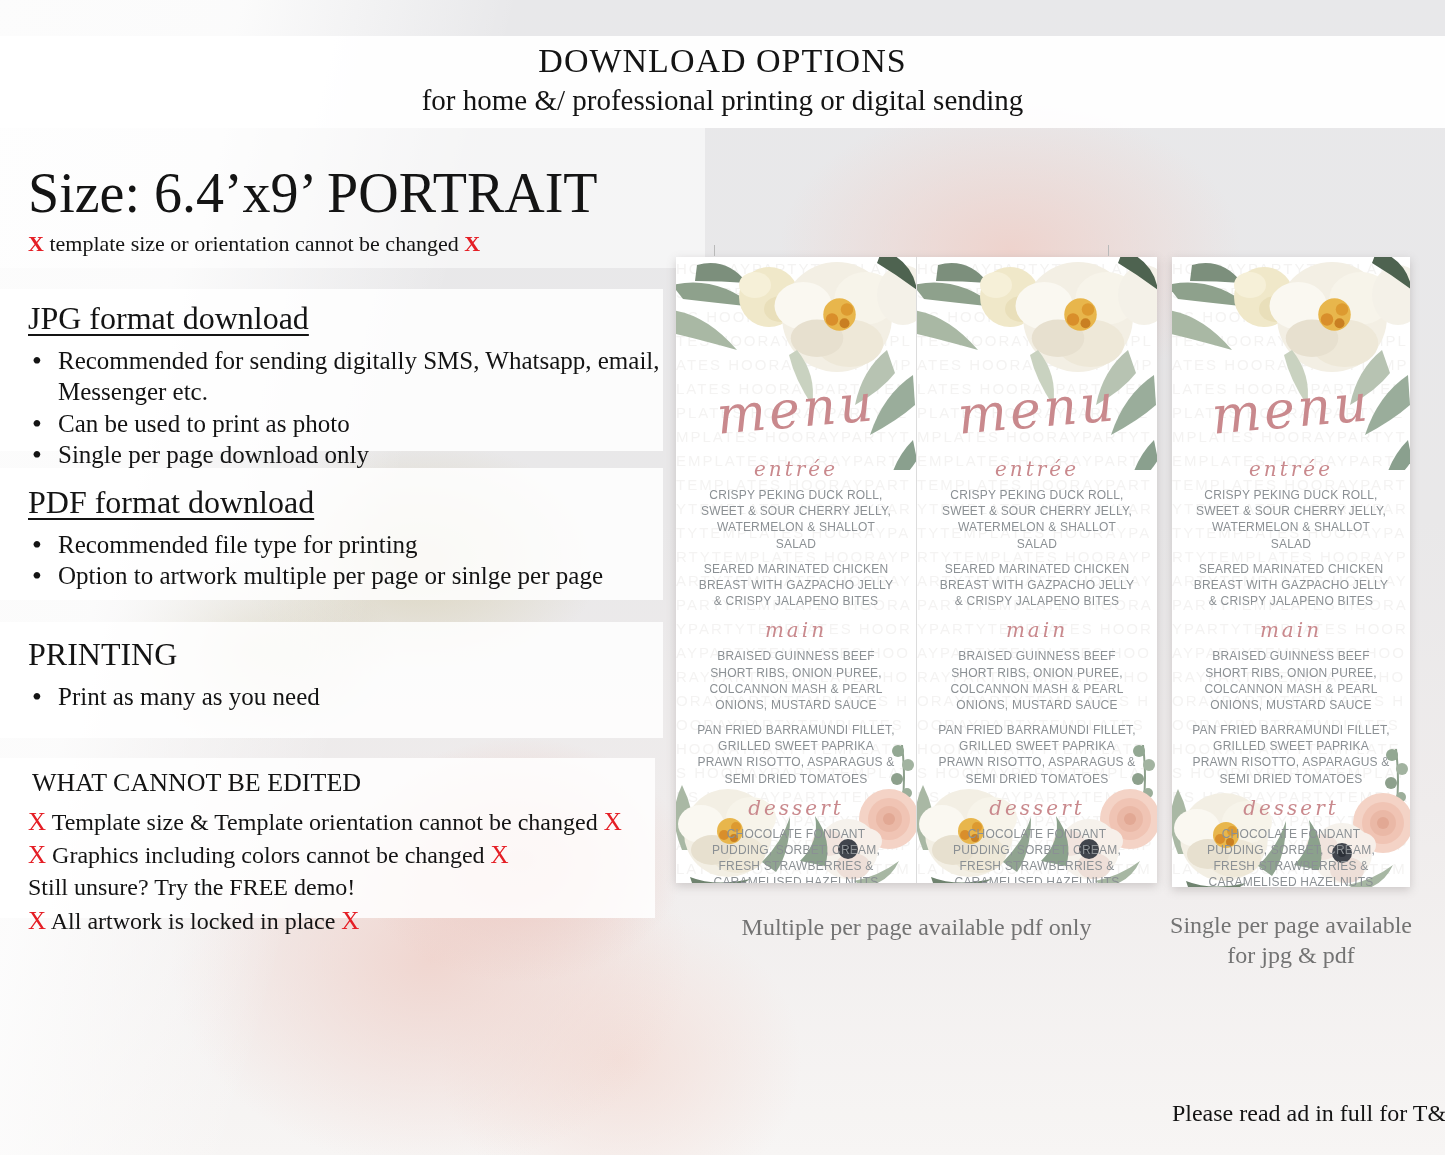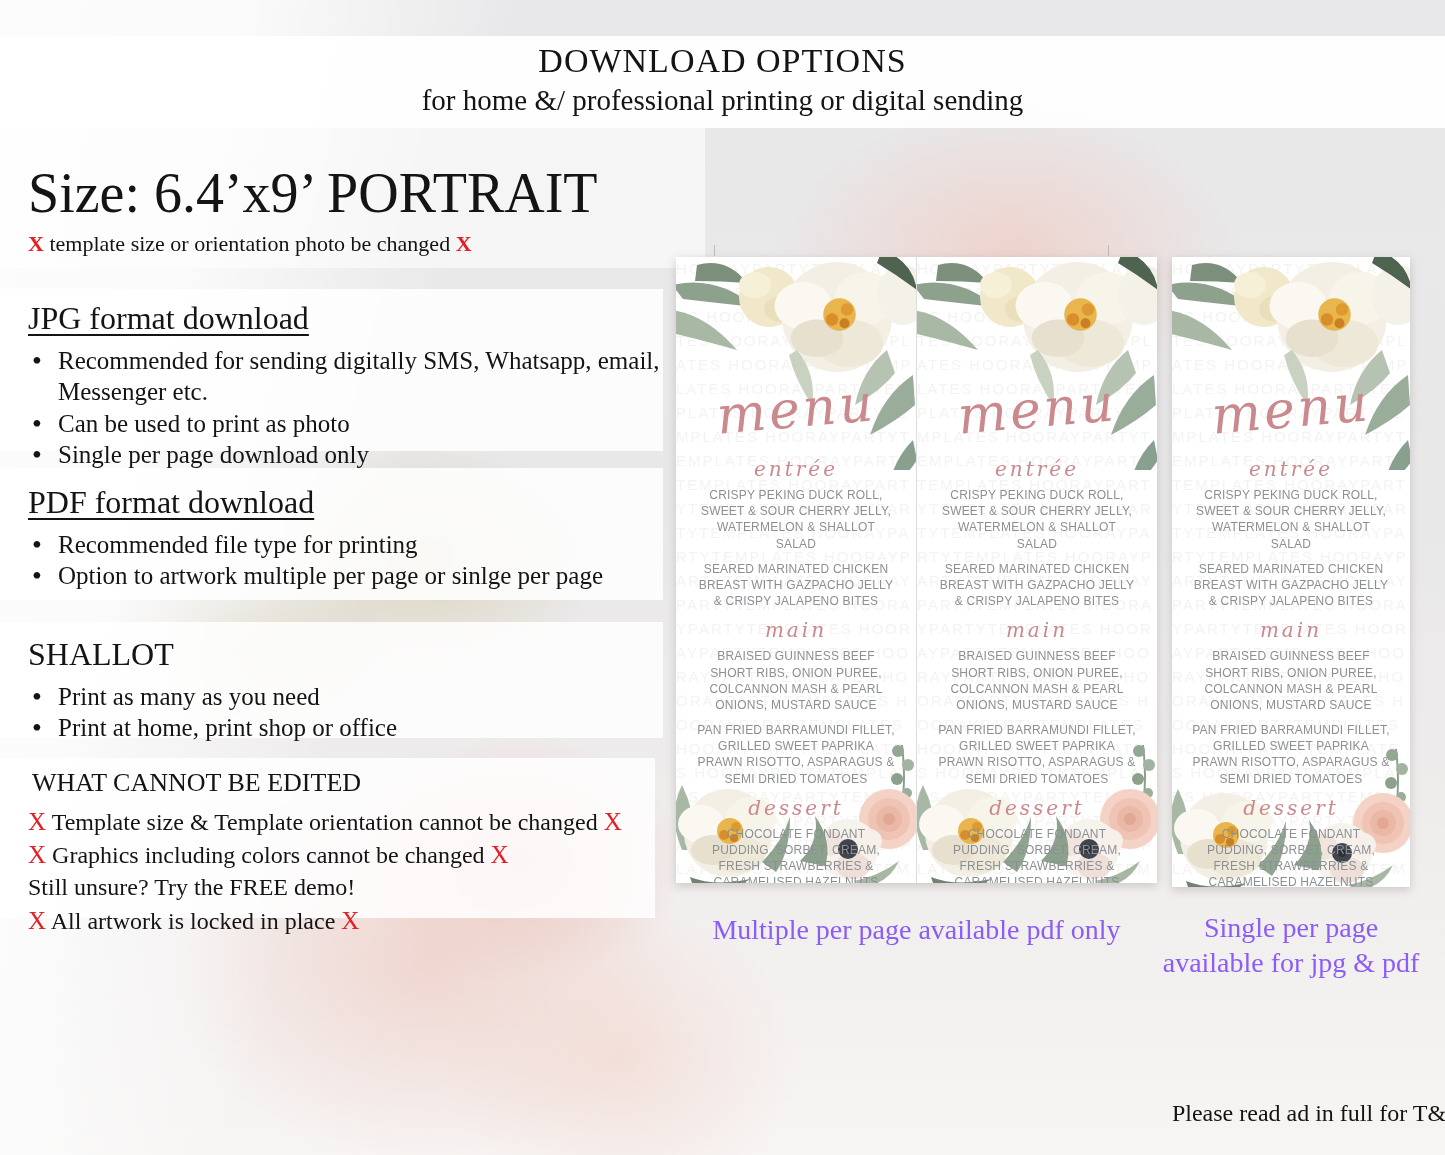--- a/index.html
+++ b/index.html
@@ -44,21 +44,21 @@
   .sec h2.u{text-decoration:underline;text-underline-offset:5px;text-decoration-thickness:1.5px;}
   .sec ul{margin:0;padding:0;list-style:none;font-size:25px;line-height:1.25;}
   .sec li{padding-left:30px;position:relative;}
   .sec li::before{content:"\2022";position:absolute;left:4px;top:-2px;font-size:28px;}
   .sec-jpg{top:300px;width:640px;}
   .sec-pdf{top:484px;width:660px;}
   .sec-print{top:636px;width:640px;}
   .sec-edit{top:766px;width:640px;font-size:24px;line-height:1.33;}
   .sec-edit h2{margin:0 0 4px 4px;font-size:26px;}
 
-  .caption{position:absolute;font-size:28px;text-align:center;color:#8b5cf6;}
+  .caption{position:absolute;font-size:24px;text-align:center;color:#737373;}
   .cap-mult{left:676px;width:481px;top:914px;}
   .cap-single{left:1160px;width:262px;top:910px;line-height:1.25;}
   .terms{position:absolute;left:1170px;width:310px;top:1100px;font-size:24px;text-align:center;}
 
   
   .sheet{position:absolute;background:#fff;box-shadow:0 3px 9px rgba(110,100,100,.28);display:flex;}
   .sheet-multi{left:676px;top:257px;width:481px;height:626px;}
   .sheet-single{left:1172px;top:257px;width:238px;height:630px;}
   .trim{position:absolute;width:1px;height:11px;top:-12px;background:#b9b9b9;}
   .trim.t1{left:38px;} .trim.t2{left:432px;}
@@ -159,21 +159,21 @@
 
 <div class="hdr">
   <div class="t">DOWNLOAD OPTIONS</div>
   <div class="s">for home &amp;/ professional printing or digital sending</div>
 </div>
 
 <div class="sec sec-size">
   <div class="t">Size: 6.4’x9’ PORTRAIT</div>
   <div class="n">
     <span class="xmark">X</span>
-    <span>template size or orientation photo be changed</span>
+    <span>template size or orientation cannot be changed</span>
     <span class="xmark">X</span>
   </div>
 </div>
 
 <div class="sec sec-jpg">
   <h2 class="u">JPG format download</h2>
   <ul>
     <li>Recommended for sending digitally SMS, Whatsapp, email, Messenger etc.</li>
     <li>Can be used to print as photo</li>
     <li>Single per page download only</li>
@@ -182,24 +182,23 @@
 
 <div class="sec sec-pdf">
   <h2 class="u">PDF format download</h2>
   <ul>
     <li>Recommended file type for printing</li>
     <li>Option to artwork multiple per page or sinlge per page</li>
   </ul>
 </div>
 
 <div class="sec sec-print">
-  <h2>SHALLOT</h2>
+  <h2>PRINTING</h2>
   <ul>
     <li>Print as many as you need</li>
-    <li>Print at home, print shop or office</li>
   </ul>
 </div>
 
 <div class="sec sec-edit">
   <h2>WHAT CANNOT BE EDITED</h2>
   <div>
     <span class="xmark-lg">X</span>
     <span>Template size &amp; Template orientation cannot be changed</span>
     <span class="xmark-lg">X</span>
   </div>

